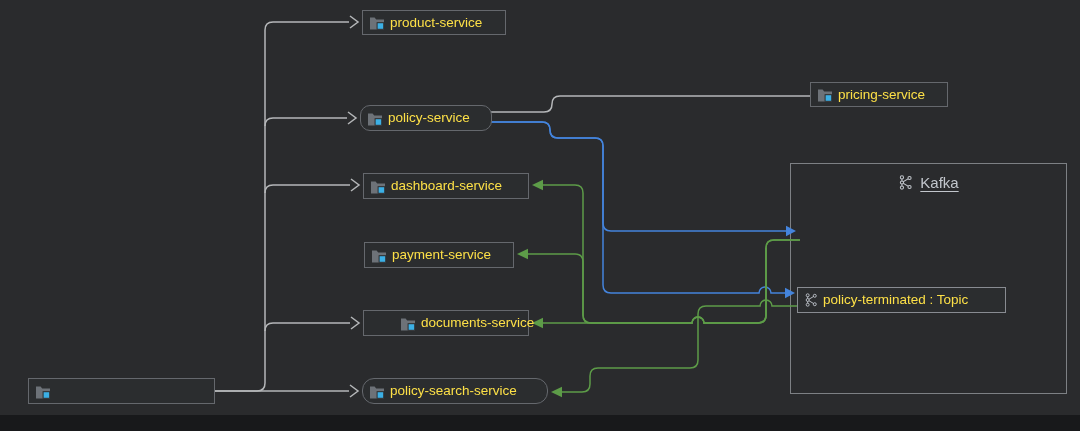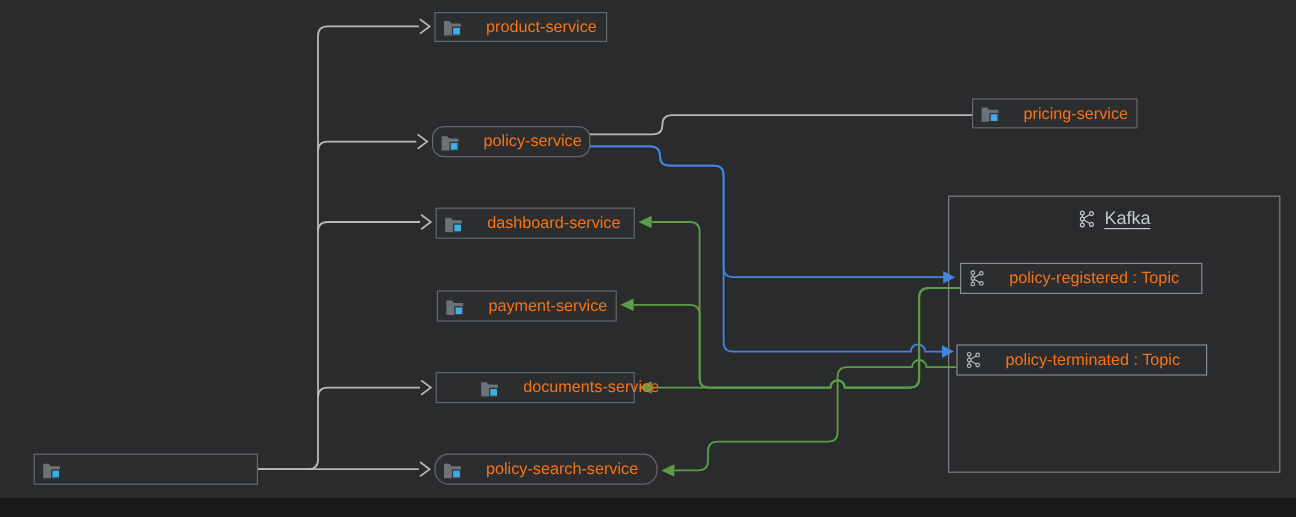--- a/index.html
+++ b/index.html
@@ -2,23 +2,23 @@
 <html><head>
 <meta charset="utf-8">
 <style>
   html,body{margin:0;padding:0;background:#2a2b2d;width:1080px;height:431px;overflow:hidden;}
   #stage{position:relative;width:1080px;height:431px;background:#2a2b2d;
          font-family:"Liberation Sans", sans-serif;}
   .group{position:absolute;border:1px solid #7d8084;background:transparent;}
   .group-title{position:absolute;left:0;right:0;top:10px;display:flex;align-items:center;
                justify-content:center;gap:7px;color:#c2c6cc;font-size:15px;}
   .group-title .txt{text-decoration:underline;text-underline-offset:3px;}
-  .node{position:absolute;display:flex;align-items:center;gap:20px;
+  .node{position:absolute;display:flex;align-items:center;gap:5px;
         border:1px solid #65686d;background:#2b2d2f;box-sizing:border-box;
-        padding:0 6px;color:#f97316;font-size:13.5px;white-space:nowrap;}
+        padding:0 6px;color:#fde047;font-size:13.5px;white-space:nowrap;}
   .node.topic{border-color:#888b91;}
   .node .lbl{position:relative;top:-0.5px;}
   svg.edges{position:absolute;left:0;top:0;z-index:5;pointer-events:none;}
   .node{z-index:6;}
   .group{z-index:1;}
   #bottom-bar{position:absolute;left:0;top:415px;width:1080px;height:16px;
               background:#18191b;z-index:8;}
   .ficon,.kicon{display:inline-block;flex:0 0 auto;line-height:0;}
 </style>
 </head>
@@ -178,37 +178,20 @@
     <span class="ficon">
       <svg width="16" height="15" viewBox="0 0 16 15">
         <path d="M1,2.5 h4.6 l1.6,2 H15 v10 H1 z" fill="#6d7278"></path>
         <rect x="7.6" y="7.2" width="7.4" height="7.4" fill="#2b2d2f"></rect>
         <rect x="8.6" y="8.2" width="5.6" height="5.6" fill="#3cb0e5"></rect>
       </svg>
     </span>
     <span class="lbl">pricing-service</span>
   </div>
 
-  <div class="node topic" style="left:800px;top:219px;width:202px;height:26px;">
-    <span class="kicon">
-      <svg width="14" height="14" viewBox="0 0 16 16">
-        <g stroke="#b9bec6" stroke-width="1.1" fill="none">
-          <line x1="4.2" y1="3" x2="4.2" y2="13"></line>
-          <line x1="4.2" y1="8" x2="11.6" y2="3.6"></line>
-          <line x1="4.2" y1="8" x2="11.6" y2="12.4"></line>
-          <circle cx="4.2" cy="2.6" r="1.7" fill="#2b2d2f"></circle>
-          <circle cx="4.2" cy="13.4" r="1.7" fill="#2b2d2f"></circle>
-          <circle cx="4.2" cy="8" r="1.7" fill="#2b2d2f"></circle>
-          <circle cx="12.3" cy="3.2" r="1.7" fill="#2b2d2f"></circle>
-          <circle cx="12.3" cy="12.8" r="1.7" fill="#2b2d2f"></circle>
-        </g>
-      </svg>
-    </span>
-    <span class="lbl">policy-registered : Topic</span>
-  </div>
 
   <div class="node topic" style="left:797px;top:287px;width:209px;height:26px;">
     <span class="kicon">
       <svg width="14" height="14" viewBox="0 0 16 16">
         <g stroke="#b9bec6" stroke-width="1.1" fill="none">
           <line x1="4.2" y1="3" x2="4.2" y2="13"></line>
           <line x1="4.2" y1="8" x2="11.6" y2="3.6"></line>
           <line x1="4.2" y1="8" x2="11.6" y2="12.4"></line>
           <circle cx="4.2" cy="2.6" r="1.7" fill="#2b2d2f"></circle>
           <circle cx="4.2" cy="13.4" r="1.7" fill="#2b2d2f"></circle>

